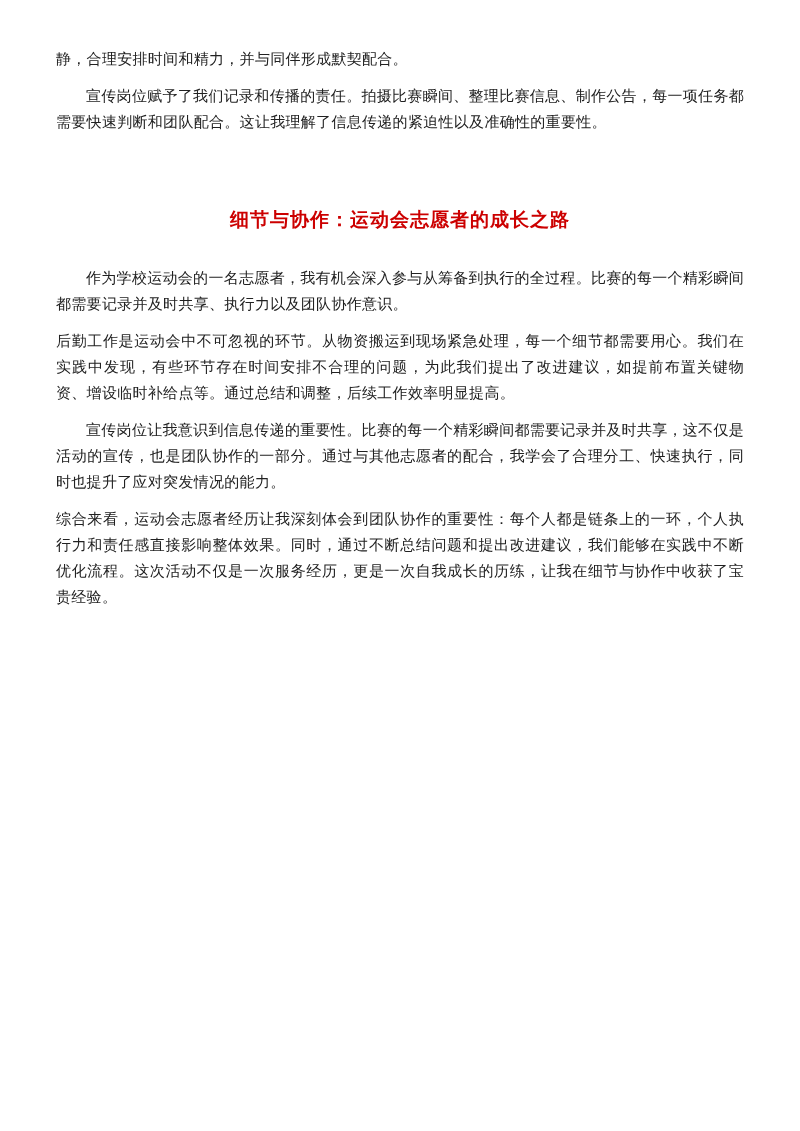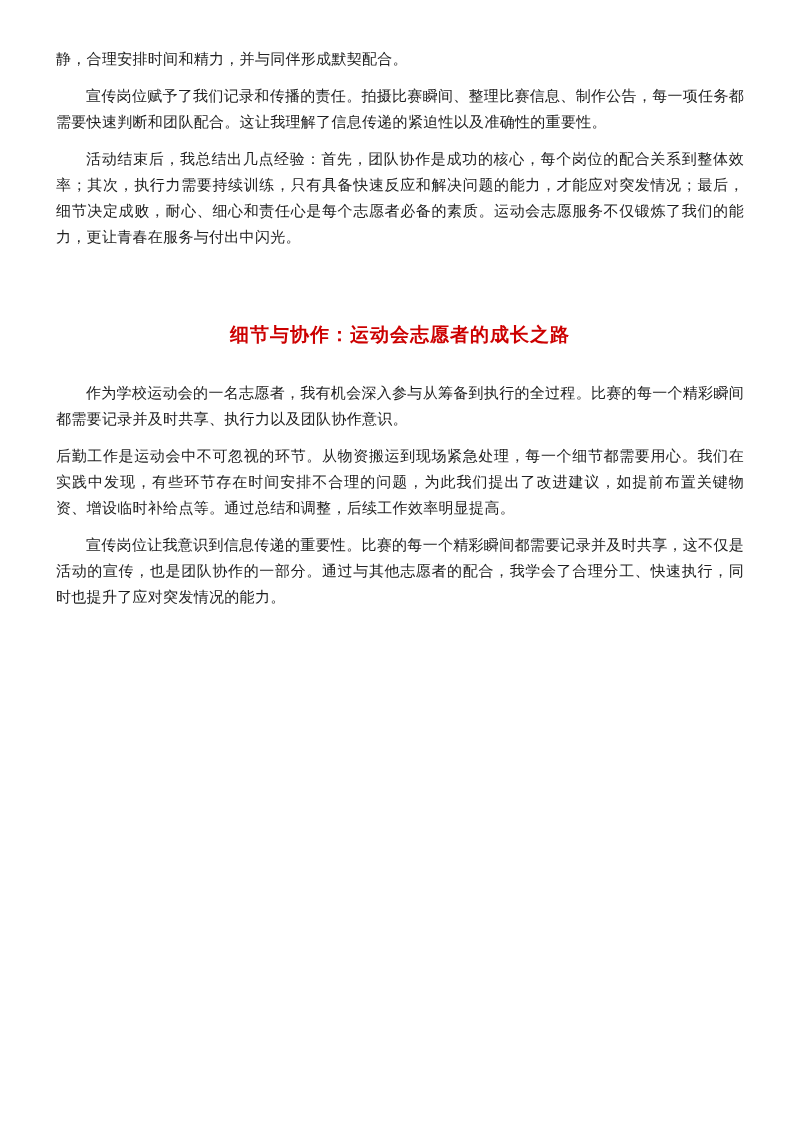--- a/index.html
+++ b/index.html
@@ -67,26 +67,26 @@
     background: #a6a6a6;
   }
 </style>
 </head>
 <body>
 
 <div class="page">
 
   <p class="para">静，合理安排时间和精力，并与同伴形成默契配合。</p>
   <p class="para indent">宣传岗位赋予了我们记录和传播的责任。拍摄比赛瞬间、整理比赛信息、制作公告，每一项任务都需要快速判断和团队配合。这让我理解了信息传递的紧迫性以及准确性的重要性。</p>
-  <p class="para indent">活动结束后，我总结出几点经验：首先，团队协作是成功的核心，每个岗位的配合关系到整体效率；其次，执行力需要持续训练，只有具备快速反应和解决问题的能力，才能应对突发情况；最后，细节决定成败，耐心、细心和责任心是每个志愿者必备的素质。运动会志愿服务不仅锻炼了我们的能力，更让青春在服务与付出中闪光。</p>
 
   <h1 class="heading">细节与协作：运动会志愿者的成长之路</h1>
 
   <p class="para indent">作为学校运动会的一名志愿者，我有机会深入参与从筹备到执行的全过程。比赛的每一个精彩瞬间都需要记录并及时共享、执行力以及团队协作意识。</p>
   <p class="para">后勤工作是运动会中不可忽视的环节。从物资搬运到现场紧急处理，每一个细节都需要用心。我们在实践中发现，有些环节存在时间安排不合理的问题，为此我们提出了改进建议，如提前布置关键物资、增设临时补给点等。通过总结和调整，后续工作效率明显提高。</p>
   <p class="para indent">宣传岗位让我意识到信息传递的重要性。比赛的每一个精彩瞬间都需要记录并及时共享，这不仅是活动的宣传，也是团队协作的一部分。通过与其他志愿者的配合，我学会了合理分工、快速执行，同时也提升了应对突发情况的能力。</p>
+  <p class="para">综合来看，运动会志愿者经历让我深刻体会到团队协作的重要性：每个人都是链条上的一环，个人执行力和责任感直接影响整体效果。同时，通过不断总结问题和提出改进建议，我们能够在实践中不断优化流程。这次活动不仅是一次服务经历，更是一次自我成长的历练，让我在细节与协作中收获了宝贵经验。</p>
 
   <div class="watermark">bzxz.net</div>
 
   <span class="footer-url">www.bzxz.net</span>
   <div class="footer-line"></div>
 
 </div>
 
 </body></html>

